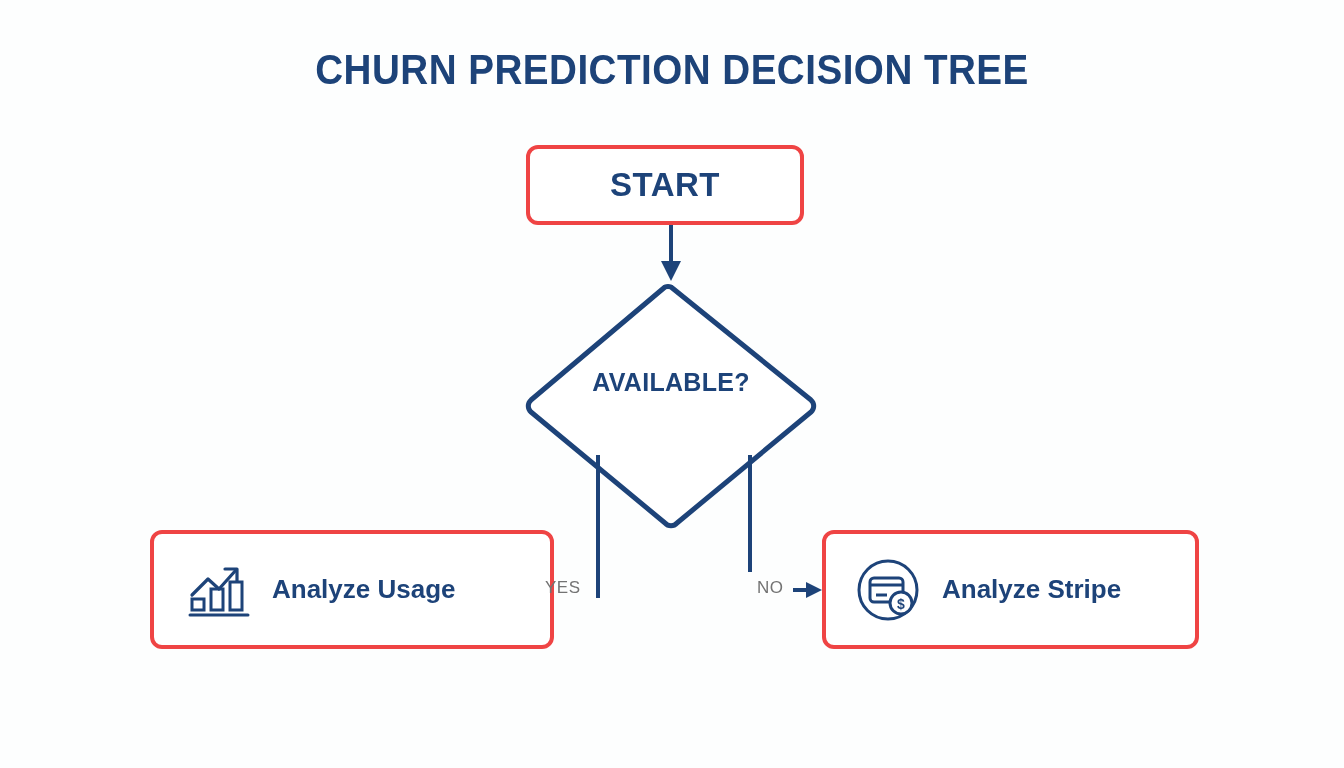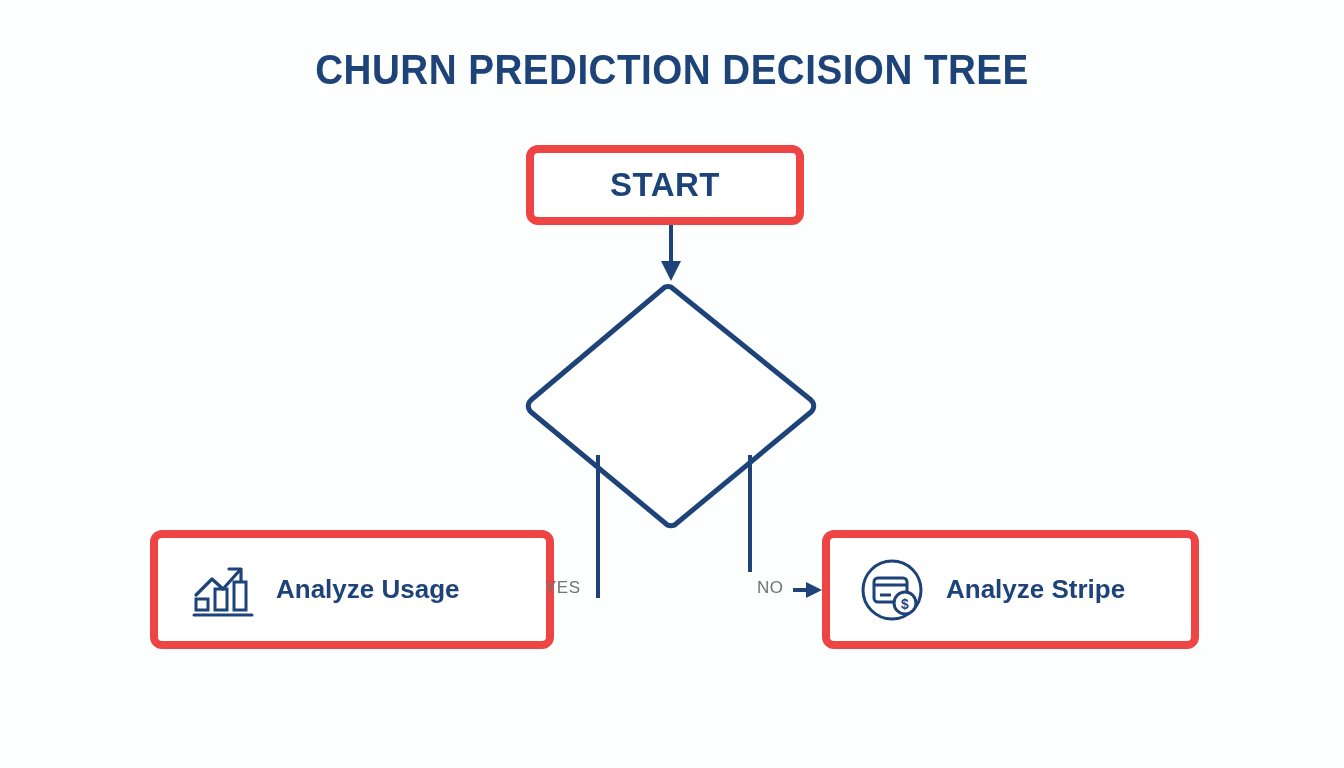--- a/index.html
+++ b/index.html
@@ -32,21 +32,21 @@
     letter-spacing: 0.5px;
     color: #1d4379;
     transform: scaleX(0.92);
     transform-origin: center top;
     white-space: nowrap;
   }
   .node {
     position: absolute;
     box-sizing: border-box;
     background: #ffffff;
-    border: 8px solid #ef4444;
+    border: 4px solid #ef4444;
     border-radius: 12px;
     display: flex;
     align-items: center;
   }
   #start-node {
     left: 526px;
     top: 145px;
     width: 278px;
     height: 80px;
     justify-content: center;
@@ -131,20 +131,21 @@
   </g>
 </svg>
 
 <div class="title">CHURN PREDICTION DECISION TREE</div>
 
 <div class="node" id="start-node">
   <span id="start-label">START</span>
 </div>
 
 <div class="diamond-text">
+  <div>AVAILABLE?</div>
 </div>
 
 <div class="node" id="analyze-node">
   <svg class="node-icon" width="62" height="58" viewBox="0 0 62 58">
 
     <polyline points="4,34 20,18 31,28 48,9" fill="none" stroke="#1d4379" stroke-width="3.2" stroke-linecap="round" stroke-linejoin="round"></polyline>
     <polyline points="37,8 49,8 49,20" fill="none" stroke="#1d4379" stroke-width="3.2" stroke-linecap="round" stroke-linejoin="round"></polyline>
 
     <rect x="4" y="38" width="12" height="11" fill="none" stroke="#1d4379" stroke-width="3"></rect>
     <rect x="23" y="28" width="12" height="21" fill="none" stroke="#1d4379" stroke-width="3"></rect>

